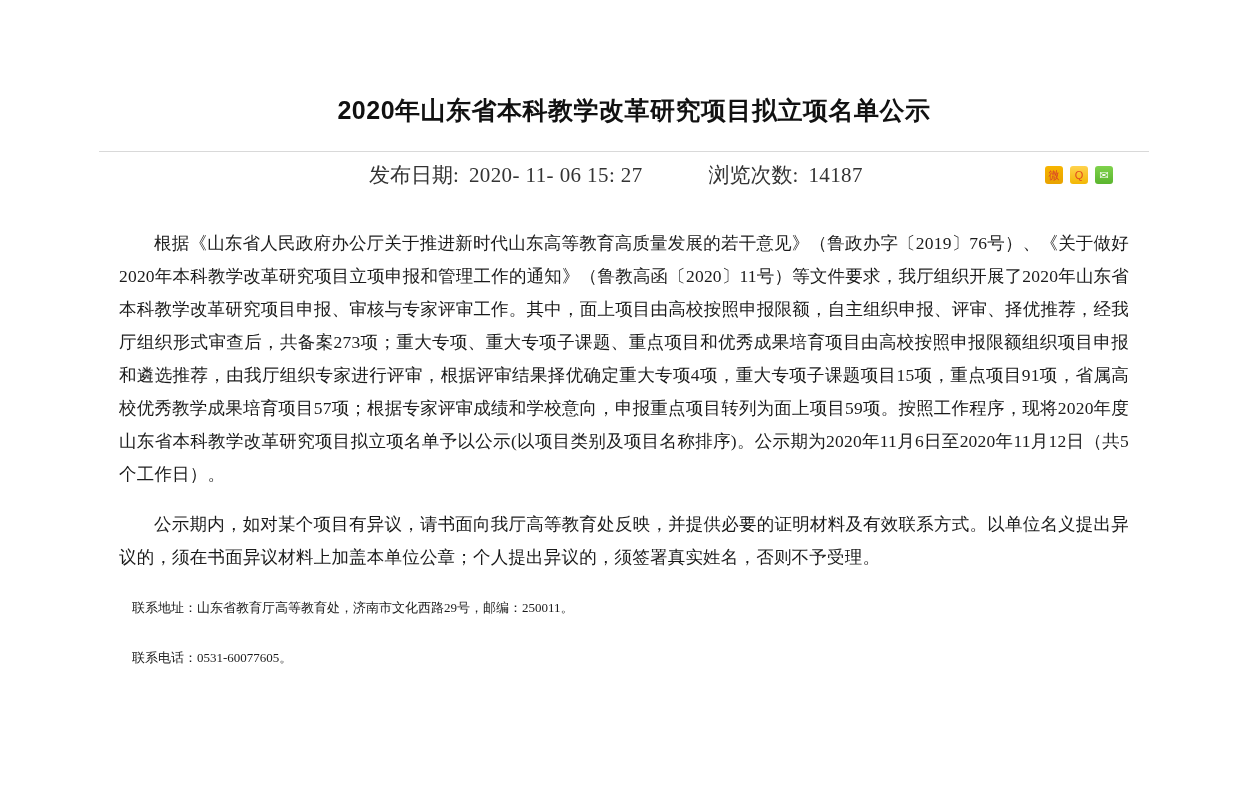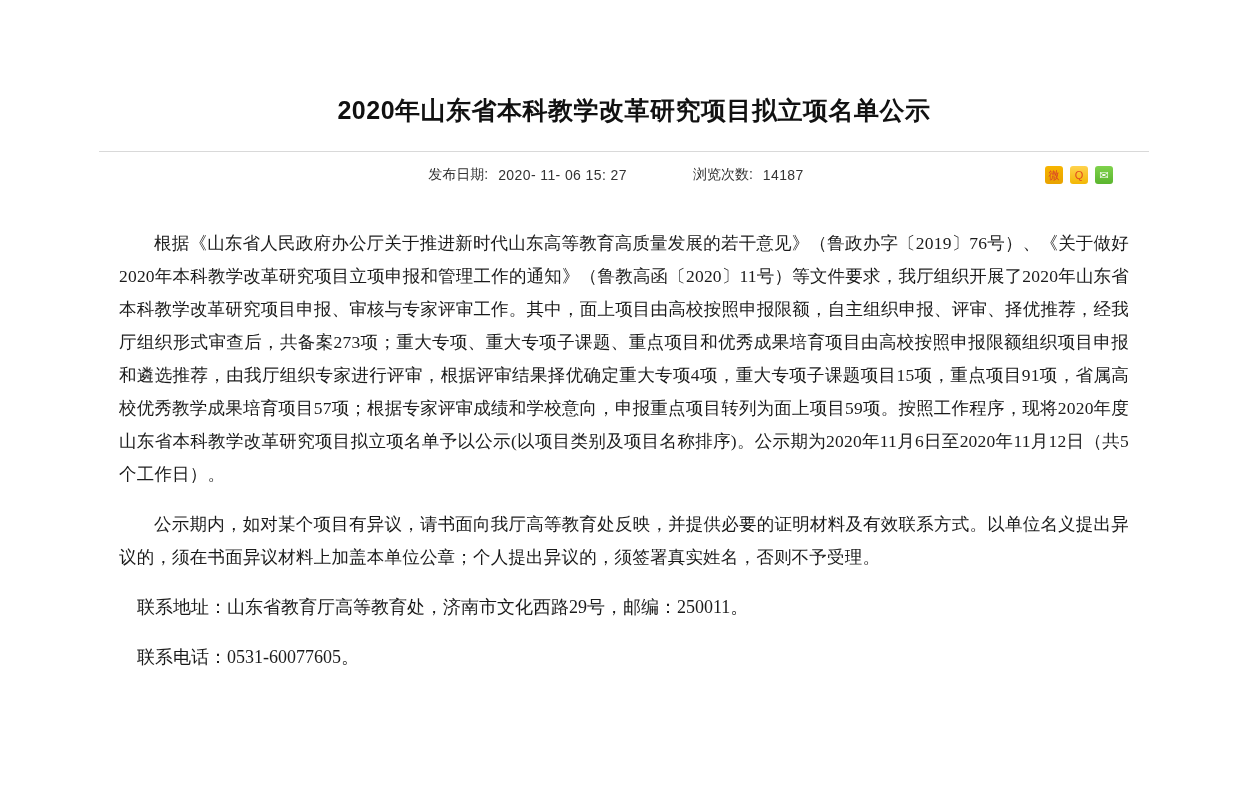--- a/index.html
+++ b/index.html
@@ -37,22 +37,22 @@
     border-top: 1px solid #d9d9d9;
     height: 48px;
     display: flex;
     align-items: center;
     justify-content: center;
     position: relative;
   }
   .meta-inner {
     display: flex;
     align-items: center;
-    font-family: Liberation Sans, sans-serif;
-    font-size: 14px;
+    font-family: Liberation Serif, serif;
+    font-size: 21px;
     color: #333333;
   }
   .meta-label { margin-right: 10px; }
   .meta-value { margin-right: 66px; letter-spacing: 0.4px; }
   .meta-value.last { margin-right: 16px; }
   .share-icons {
     position: absolute;
     right: 36px;
     top: 50%;
     transform: translateY(-50%);
@@ -81,21 +81,21 @@
   p.para {
     font-size: 17.5px;
     line-height: 33px;
     text-align: justify;
     text-justify: inter-ideograph;
     margin: 0 0 17px 0;
     text-indent: 2em;
     letter-spacing: 0.2px;
   }
   p.contact {
-    font-size: 18px;
+    font-size: 13px;
     line-height: 33px;
     margin: 0 0 17px 0;
     text-indent: 1em;
   }
   .attachment {
     margin: 62px 0 0 0;
     font-size: 17.5px;
     line-height: 30px;
     text-indent: 1em;
   }

